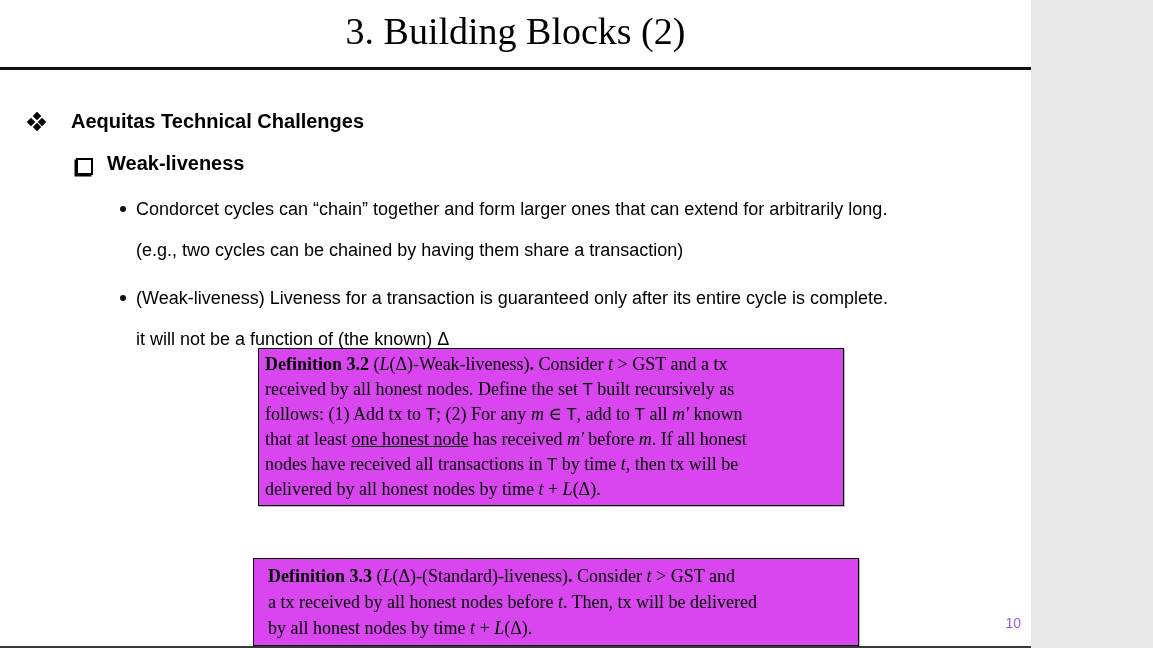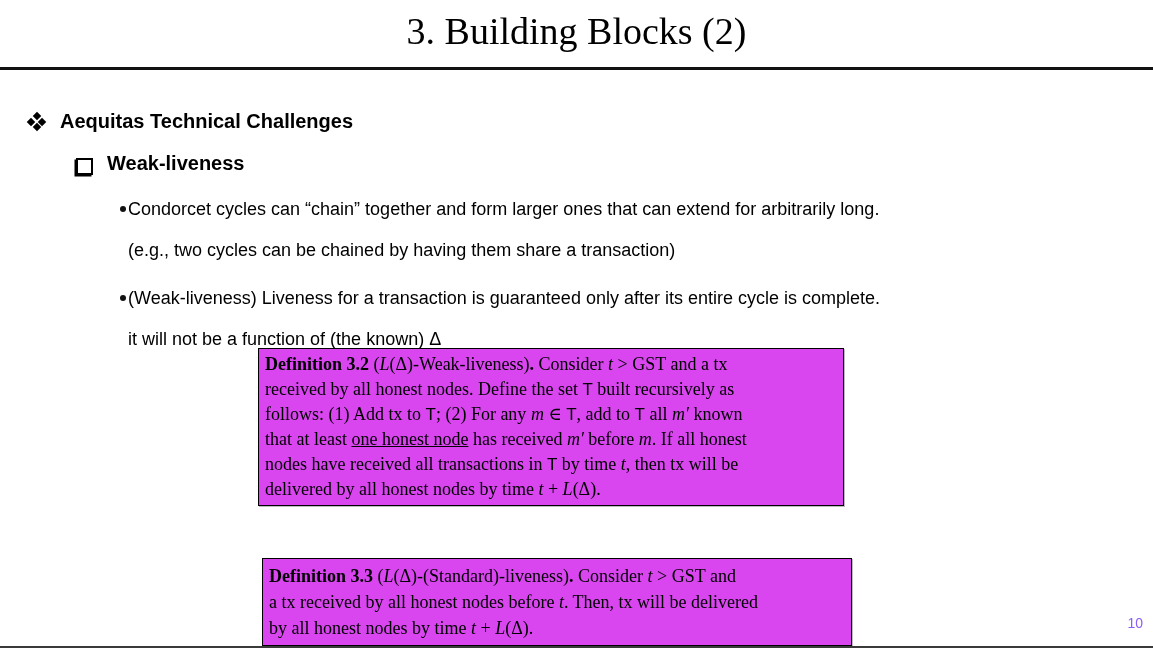--- a/index.html
+++ b/index.html
@@ -1,37 +1,37 @@
 <!DOCTYPE html>
 <html><head>
 <meta charset="utf-8">
 <style>
   html,body{margin:0;padding:0;background:#e8e8e8;}
   .slide{
     position:relative;
-    width:1153px;height:648px;
+    width:1031px;height:648px;
     background:#ffffff;
     overflow:hidden;
     font-family:"Liberation Sans",sans-serif;
     color:#000;
   }
   
   .title{
     position:absolute;top:6px;left:0;width:100%;
     text-align:center;
     font-family:"Liberation Serif","DejaVu Serif",serif;
     font-size:38px;line-height:50px;
     color:#000;
   }
   .top-rule{
     position:absolute;top:67px;left:0;width:100%;height:3px;
     background:#111;
   }
   
-  .section{position:absolute;left:28px;top:110px;display:flex;align-items:center;gap:15px;}
+  .section{position:absolute;left:28px;top:110px;display:flex;align-items:center;gap:26px;}
   .section-label{font-weight:bold;font-size:20px;}
   .d4icon{position:relative;width:17px;height:17px;display:inline-block;flex:0 0 17px;}
   .d4icon i{position:absolute;width:6px;height:6px;background:#000;transform:rotate(45deg);}
   .d4icon i:nth-child(1){top:0;left:5.5px;}
   .d4icon i:nth-child(2){top:5.5px;left:0;}
   .d4icon i:nth-child(3){top:5.5px;left:11px;}
   .d4icon i:nth-child(4){top:11px;left:5.5px;}
   
   .subsection{position:absolute;left:76px;top:152px;display:flex;align-items:flex-end;gap:14px;}
   .subsection-label{font-weight:bold;font-size:20px;}
@@ -40,41 +40,41 @@
     border:2.5px solid #000;
     box-shadow:-1.5px 1.5px 0 #000;
     background:#fff;
   }
   
   .bullet{position:absolute;}
   .dot{
     position:absolute;left:2px;top:17px;
     width:6px;height:6px;border-radius:50%;background:#111;
   }
-  .blines{margin-left:10px;}
+  .blines{margin-left:18px;}
   .blines .tline{
     font-size:18px;line-height:41px;white-space:nowrap;
   }
   .b1{left:118px;top:189px;}
   .b2{left:118px;top:278px;}
   .b3{left:120px;top:513px;}
   
   .defbox{
     position:absolute;
     border:1.5px solid #000;
     background:#d946ef;
     font-family:"Liberation Serif","DejaVu Serif",serif;
     font-size:18px;
     overflow:hidden;
     box-shadow:1px 1px 0 #bbb;
   }
   .defbox .dline{white-space:nowrap;}
   .box32{left:258px;top:348px;width:572px;padding:3px 6px;}
   .box32 .dline{line-height:25px;}
-  .box33{left:262px;top:558px;width:576px;padding:4px 6px;}
+  .box33{left:253px;top:558px;width:576px;padding:4px 14px;}
   .box33 .dline{line-height:26px;}
   .seg-n{}
   .seg-b{font-weight:bold;}
   .seg-i{font-style:italic;}
   .seg-u{text-decoration:underline;}
   .seg-sf{font-family:"Liberation Sans",sans-serif;font-size:17px;}
   
   .pagenum{
     position:absolute;right:10px;top:615px;
     font-size:14px;color:#8b5cf6;

